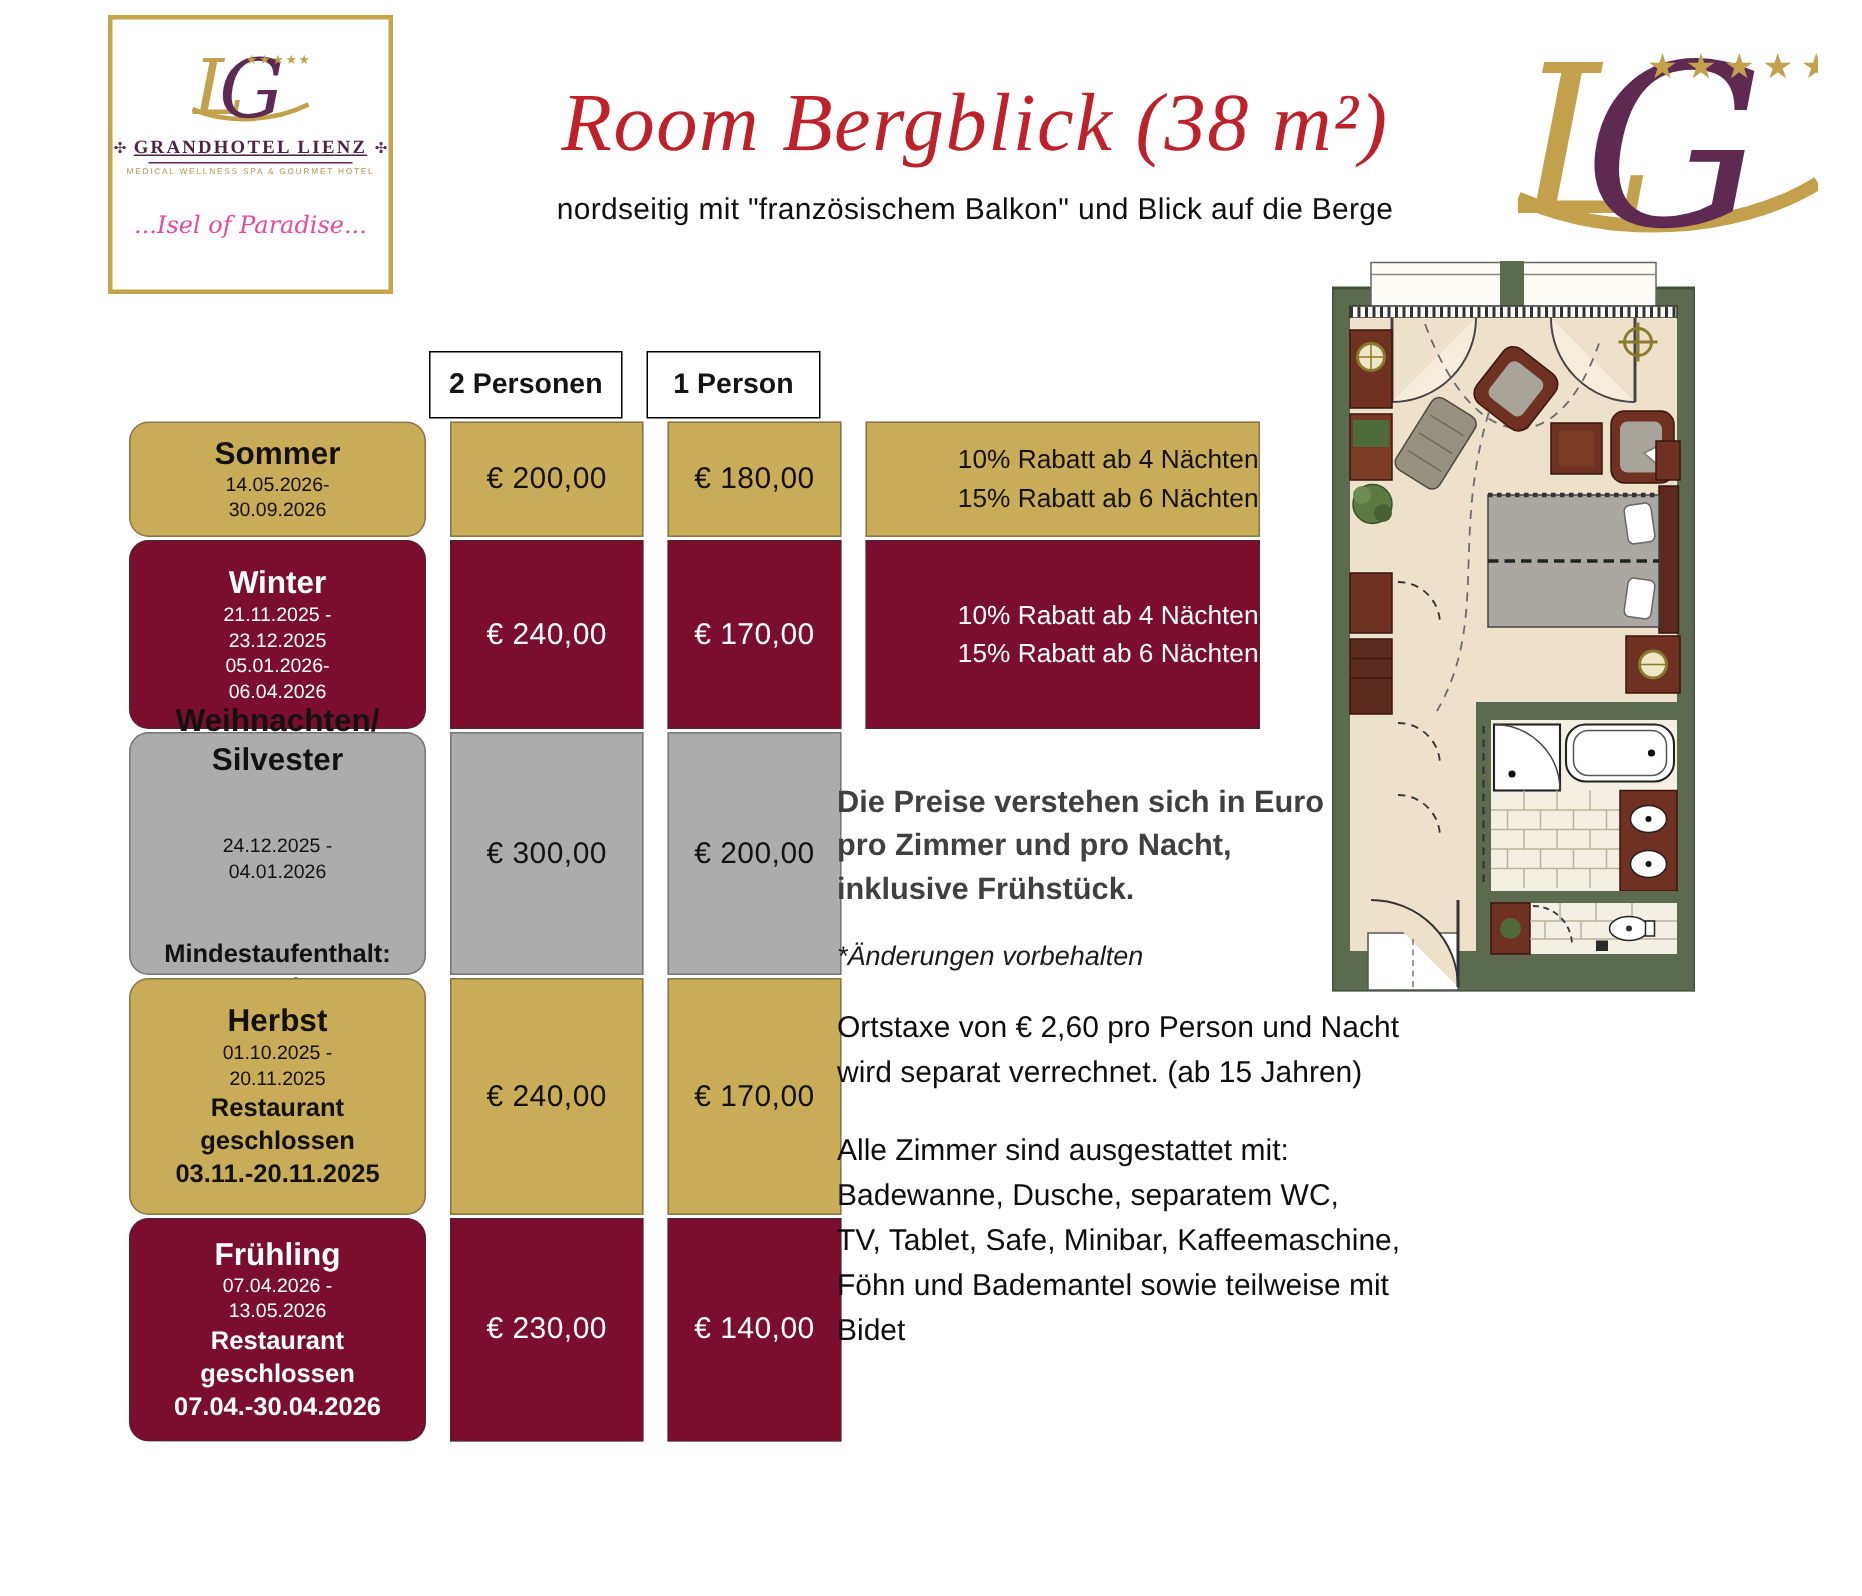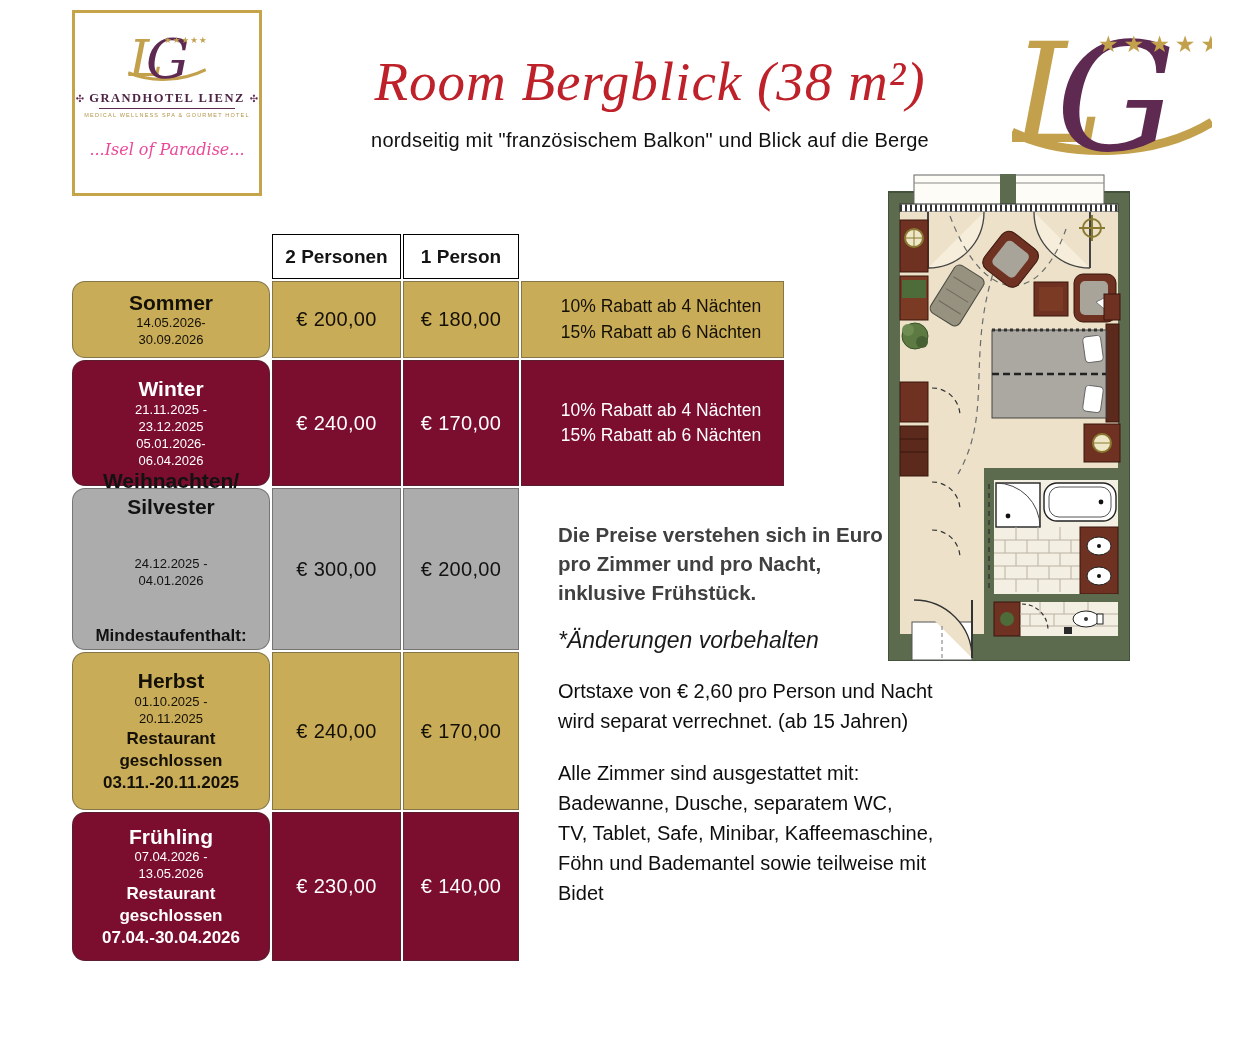--- a/index.html
+++ b/index.html
@@ -7,21 +7,21 @@
         font-family:"Liberation Sans",sans-serif;color:#141414;}
 
   
   .logo-card{position:absolute;left:72px;top:10px;width:190px;height:186px;
              border:3px solid #C5A44A;background:#fff;box-sizing:border-box;
              display:flex;flex-direction:column;align-items:center;}
   .logo-mono{margin-top:14px;height:62px;}
   .logo-name-row{display:flex;align-items:center;gap:5px;margin-top:2px;}
   .logo-orn{color:#5E2A52;font-size:10px;}
   .logo-name{font-family:"Liberation Serif",serif;font-size:12.5px;letter-spacing:1.5px;
-             color:#4E2445;font-weight:bold;white-space:nowrap;}
+             color:#4E2445;font-weight:bold;white-space:nowrap;text-decoration:underline;}
   .logo-rule{width:136px;border-top:1px solid #5E2A52;margin-top:2px;}
   .logo-tagline{font-size:5.5px;letter-spacing:1.2px;color:#B29548;margin-top:3px;white-space:nowrap;}
   .logo-slogan{font-family:"DejaVu Serif",serif;font-style:italic;font-size:16px;
                color:#ec4899;margin-top:22px;}
 
   
   .title-block{position:absolute;left:320px;top:52px;width:660px;text-align:center;}
   .room-title{font-family:Liberation Serif, serif;font-style:italic;font-size:55px;
               color:var(--title_red);letter-spacing:1px;line-height:1.1;}
   .room-subtitle{font-size:20px;color:#101010;margin-top:16px;letter-spacing:.2px;}
@@ -30,40 +30,40 @@
   .brand-mark{position:absolute;left:1012px;top:14px;width:200px;height:162px;}
   .brand-stars{font-size:23px;fill:#C3A04C;letter-spacing:5px;}
 
   
   .floorplan{position:absolute;left:888px;top:174px;width:242px;height:487px;}
 
   
   .pricing{position:absolute;left:72px;top:234px;}
   .p-row{display:flex;margin-bottom:2px;}
   .cell{box-sizing:border-box;display:flex;flex-direction:column;justify-content:center;
-        align-items:center;border:1px solid rgba(50,50,50,.45);margin-right:2px;}
+        align-items:center;border:1px solid rgba(50,50,50,.45);margin-right:2px;margin-left:14px;}
   .spacer{box-sizing:border-box;margin-right:2px;border:1px solid transparent;}
   .c-season{width:198px;border-radius:13px;}
   .c-p2{width:129px;}
   .c-p1{width:116px;}
-  .c-note{width:263px;align-items:center;padding-left:17px;}
+  .c-note{width:263px;align-items:flex-end;padding-left:17px;}
   .hdr{border:1.6px solid #000;background:#fff;font-weight:bold;font-size:19px;height:45px;}
   .theme-gold{background:var(--gold);color:#141005;}
   .theme-maroon{background:var(--maroon);color:#fff;}
   .theme-gray{background:var(--gray);color:#121212;gap:36px;}
   .season-title{font-weight:bold;font-size:21px;line-height:1.22;white-space:pre-line;text-align:center;}
   .season-details{font-size:13px;line-height:1.3;white-space:pre-line;text-align:center;}
   .season-foot{font-weight:bold;font-size:17px;line-height:1.3;white-space:pre-line;text-align:center;}
   .price{font-size:20px;letter-spacing:.3px;}
   .note-text{font-size:17.5px;line-height:1.45;white-space:pre-line;text-align:left;}
 
   
   .info{position:absolute;left:558px;top:520px;width:440px;}
   .info-bold{font-weight:bold;font-size:20.5px;line-height:1.42;white-space:pre-line;color:#404040;}
-  .info-italic{font-style:italic;font-size:23px;margin-top:20px;color:#1a1a1a;}
+  .info-italic{font-style:italic;font-size:18px;margin-top:20px;color:#1a1a1a;}
   .info-par{font-size:20px;line-height:1.5;margin-top:22px;white-space:pre-line;color:#0e0e0e;}
 </style>
 </head>
 <body>
 
 <div class="page">
 
   <div class="logo-card">
     <svg class="logo-mono" viewBox="0 0 200 160" width="78" height="62">
       <path d="M 0 118 C 60 144, 140 140, 200 110" stroke="#C3A04C" stroke-width="8" fill="none"></path>

